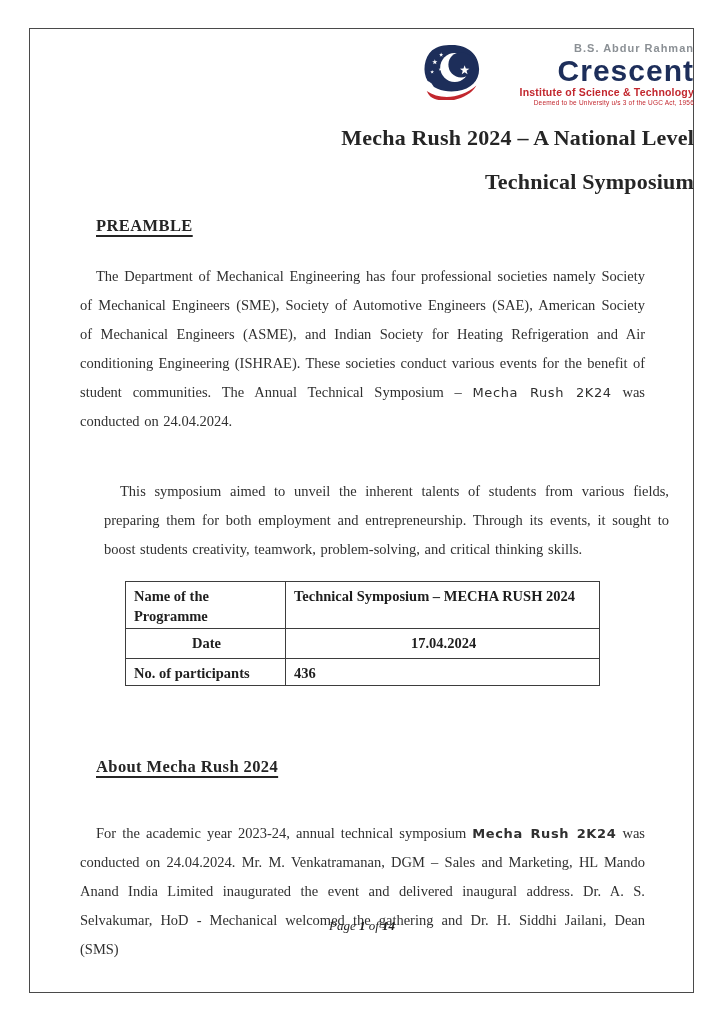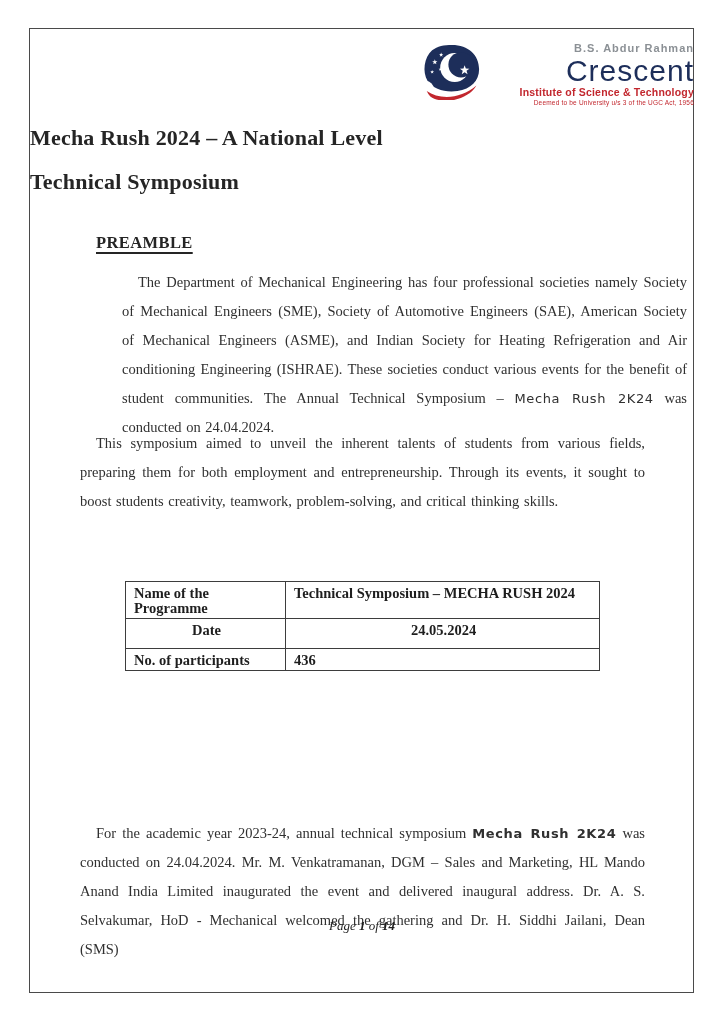--- a/index.html
+++ b/index.html
@@ -7,49 +7,49 @@
         font-family:"Liberation Serif",serif;}
   .page-border{position:absolute;left:29px;top:28px;width:663px;height:963px;
         border:1px solid #4a4a4a;}
 
   
   .logo{position:absolute;top:42px;right:30px;display:flex;align-items:flex-start;gap:26px;}
   .logo-icon{width:62px;height:56px;margin-top:2px;margin-right:3px;flex:none;}
   .logo-text{display:flex;flex-direction:column;align-items:flex-end;text-align:right;
         font-family:"Liberation Sans",sans-serif;}
   .logo-pre{font-size:11px;line-height:13px;color:#8b9095;letter-spacing:1px;font-weight:bold;}
-  .logo-name{font-size:30px;line-height:30px;font-weight:normal;color:#1d2e5a;letter-spacing:1px;margin-top:1px;}
+  .logo-name{font-size:30px;line-height:30px;font-weight:bold;color:#1d2e5a;letter-spacing:1px;margin-top:1px;}
   .logo-sub{font-size:10.5px;line-height:11px;color:#c2272e;font-weight:bold;letter-spacing:.2px;margin-top:1px;margin-left:8px;}
   .logo-tag{font-size:6.5px;line-height:8px;color:#c2272e;letter-spacing:.2px;margin-top:1px;}
 
   
-  .doc-title{position:absolute;top:116px;left:30px;width:664px;text-align:left;
+  .doc-title{position:absolute;top:116px;left:30px;width:664px;text-align:right;
         font-weight:bold;font-size:22px;line-height:44px;color:#252525;letter-spacing:.2px;}
 
   
   .sec-heading{position:absolute;left:96px;font-weight:bold;font-size:16.5px;color:#252525;
         letter-spacing:.4px;text-decoration:underline;text-decoration-thickness:1.5px;
         text-underline-offset:4px;}
-  .h-preamble{top:233px;text-align:right;}
+  .h-preamble{top:216px;text-align:right;}
   .h-about{top:757px;}
 
   
   .para{position:absolute;left:80px;width:565px;font-size:14.5px;line-height:29px;
         text-align:justify;text-indent:16px;color:#303030;word-spacing:1px;}
-  .p1{top:253px;margin-left:42px;}
-  .p2{top:414px;}
+  .p1{top:247px;}
+  .p2{top:462px;margin-left:24px;}
   .p3{top:804px;text-align-last:justify;}
   .mecha{font-family:"DejaVu Sans",sans-serif;font-size:13px;letter-spacing:.6px;}
   .p3 .mecha{font-weight:bold;}
 
   
   .info-table{position:absolute;top:581px;left:125px;width:474px;border-collapse:collapse;
         table-layout:fixed;font-family:"Liberation Serif",serif;}
   .info-table td{border:1px solid #3d3d3d;vertical-align:top;padding:4px 6px 2px 8px;
-        font-weight:bold;font-size:14.5px;line-height:15px;color:#1e1e1e;}
+        font-weight:bold;font-size:14.5px;line-height:20px;color:#1e1e1e;}
   .info-table col.c1{width:160px;}
   .info-table col.c2{width:314px;}
   .info-table tr.r0{height:32px;}
   .info-table tr.r1{height:30px;text-align:center;}
   .info-table tr.r2{height:19px;}
   .info-table tr.r3{height:51px;}
 
   
   .page-footer{position:absolute;top:918px;left:30px;width:664px;text-align:center;
         font-style:italic;font-size:13px;color:#1e1e1e;}
@@ -98,29 +98,30 @@
         <col class="c1">
         <col class="c2">
       </colgroup>
     <tbody>
         <tr class="r0">
       <td>Name of the Programme</td>
       <td>Technical Symposium – MECHA RUSH 2024</td>
     </tr>
     <tr class="r1">
       <td>Date</td>
-      <td>24.05.2024</td>
+      <td>17.04.2024</td>
     </tr>
     <tr class="r2">
       <td>No. of participants</td>
       <td>436</td>
     </tr>
   </tbody>
     </table>
 
+  <div class="sec-heading h-about">About Mecha Rush 2024</div>
 
   <p class="para p3"><span>For the academic year 2023-24, annual technical symposium </span><span class="mecha">Mecha Rush 2K24</span><span> was conducted on 24.04.2024. Mr. M. Venkatramanan, DGM – Sales and Marketing, HL Mando Anand India Limited inaugurated the event and delivered inaugural address. Dr. A. S. Selvakumar, HoD - Mechanical welcomed the gathering and Dr. H. Siddhi Jailani, Dean (SMS)</span></p>
 
   <div class="page-footer">
     <span>Page</span>
     <b>1</b>
     <span>of</span>
     <b>14</b>
   </div>
 </div>

